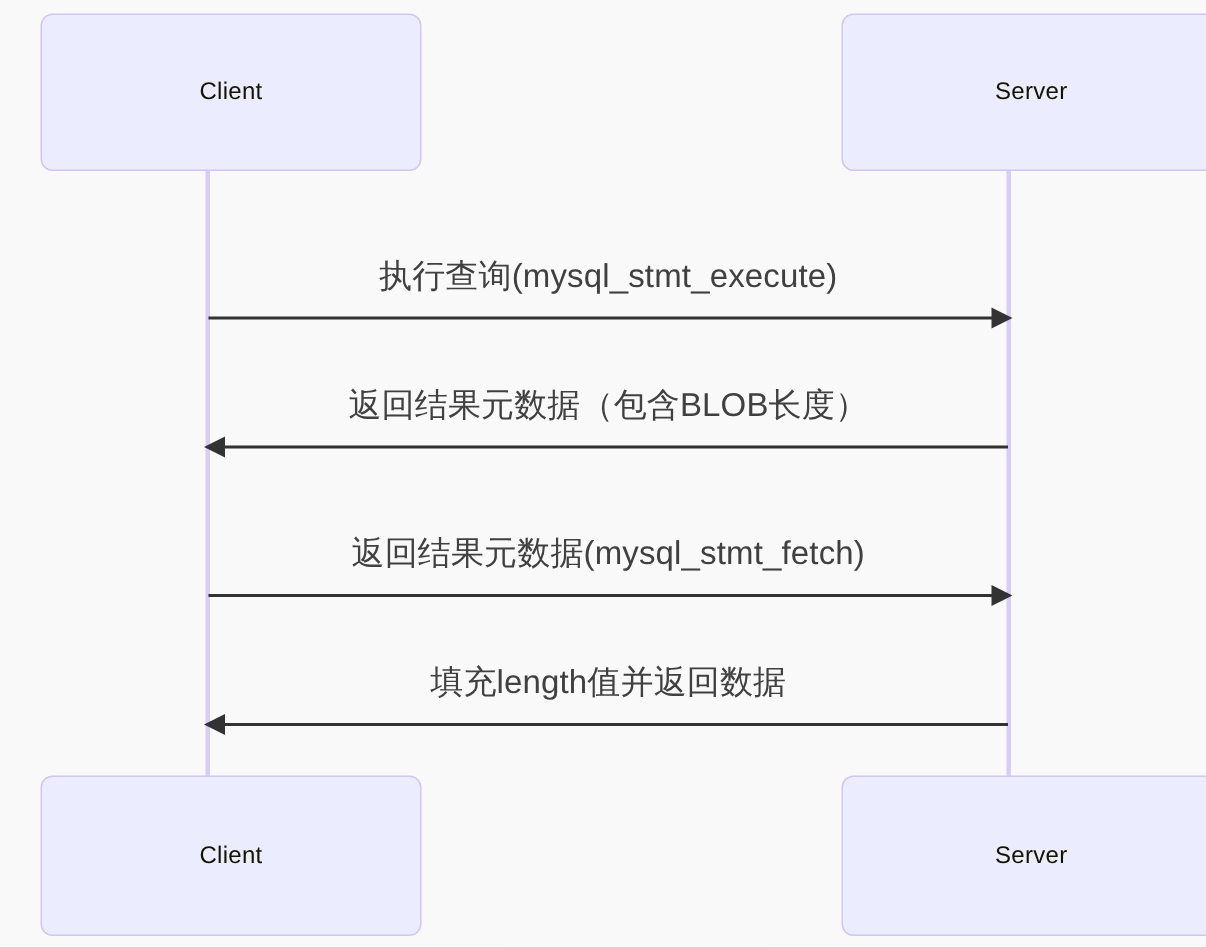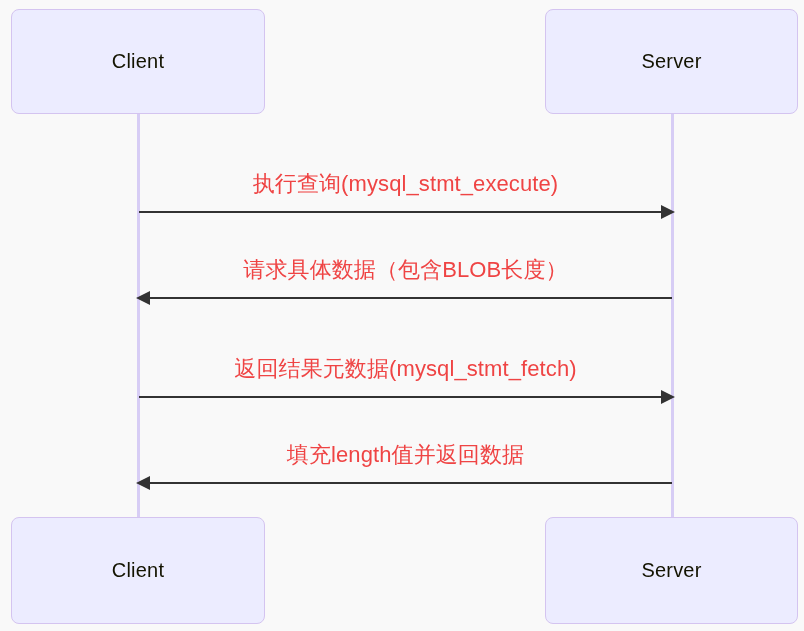--- a/index.html
+++ b/index.html
@@ -19,22 +19,23 @@
   .actor-box {
     position: absolute;
     box-sizing: border-box;
     background: #ececff;
     border: 1px solid #d4c4f0;
     border-radius: 8px;
     display: flex;
     align-items: center;
     justify-content: center;
     color: #131300;
-    font-size: 20px;
+    font-size: 16px;
     letter-spacing: 0.2px;
+    margin-left: 16px;
   }
   .actor-top-client  { left: 11px;  top: 9px;   width: 254px; height: 105px; }
   .actor-top-server  { left: 545px; top: 9px;   width: 253px; height: 105px; }
   .actor-bot-client  { left: 11px;  top: 517px; width: 254px; height: 107px; }
   .actor-bot-server  { left: 545px; top: 517px; width: 253px; height: 107px; }
 
   .actor-label { pointer-events: none; }
 
   
   .lifeline {
@@ -82,21 +83,21 @@
     border-right: 14px solid #333333;
   }
 
   .msg-label {
     position: absolute;
     left: 0;
     right: 0;
     bottom: 12px;
     text-align: center;
     font-size: 22px;
-    color: #ef4444;
+    color: #404040;
     white-space: nowrap;
     letter-spacing: 0.1px;
   }
 
   .m1 { top: 211px; }
   .m2 { top: 297px; }
   .m3 { top: 396px; }
   .m4 { top: 482px; }
 </style>
 </head>
@@ -115,21 +116,21 @@
   <div class="lifeline lifeline-client"></div>
   <div class="lifeline lifeline-server"></div>
 
   <div class="message m1">
     <div class="msg-label">执行查询(mysql_stmt_execute)</div>
     <div class="msg-line to-right"></div>
     <div class="arrow-head right"></div>
   </div>
 
   <div class="message m2">
-    <div class="msg-label">请求具体数据（包含BLOB长度）</div>
+    <div class="msg-label">返回结果元数据（包含BLOB长度）</div>
     <div class="msg-line to-left"></div>
     <div class="arrow-head left"></div>
   </div>
 
   <div class="message m3">
     <div class="msg-label">返回结果元数据(mysql_stmt_fetch)</div>
     <div class="msg-line to-right"></div>
     <div class="arrow-head right"></div>
   </div>
 

